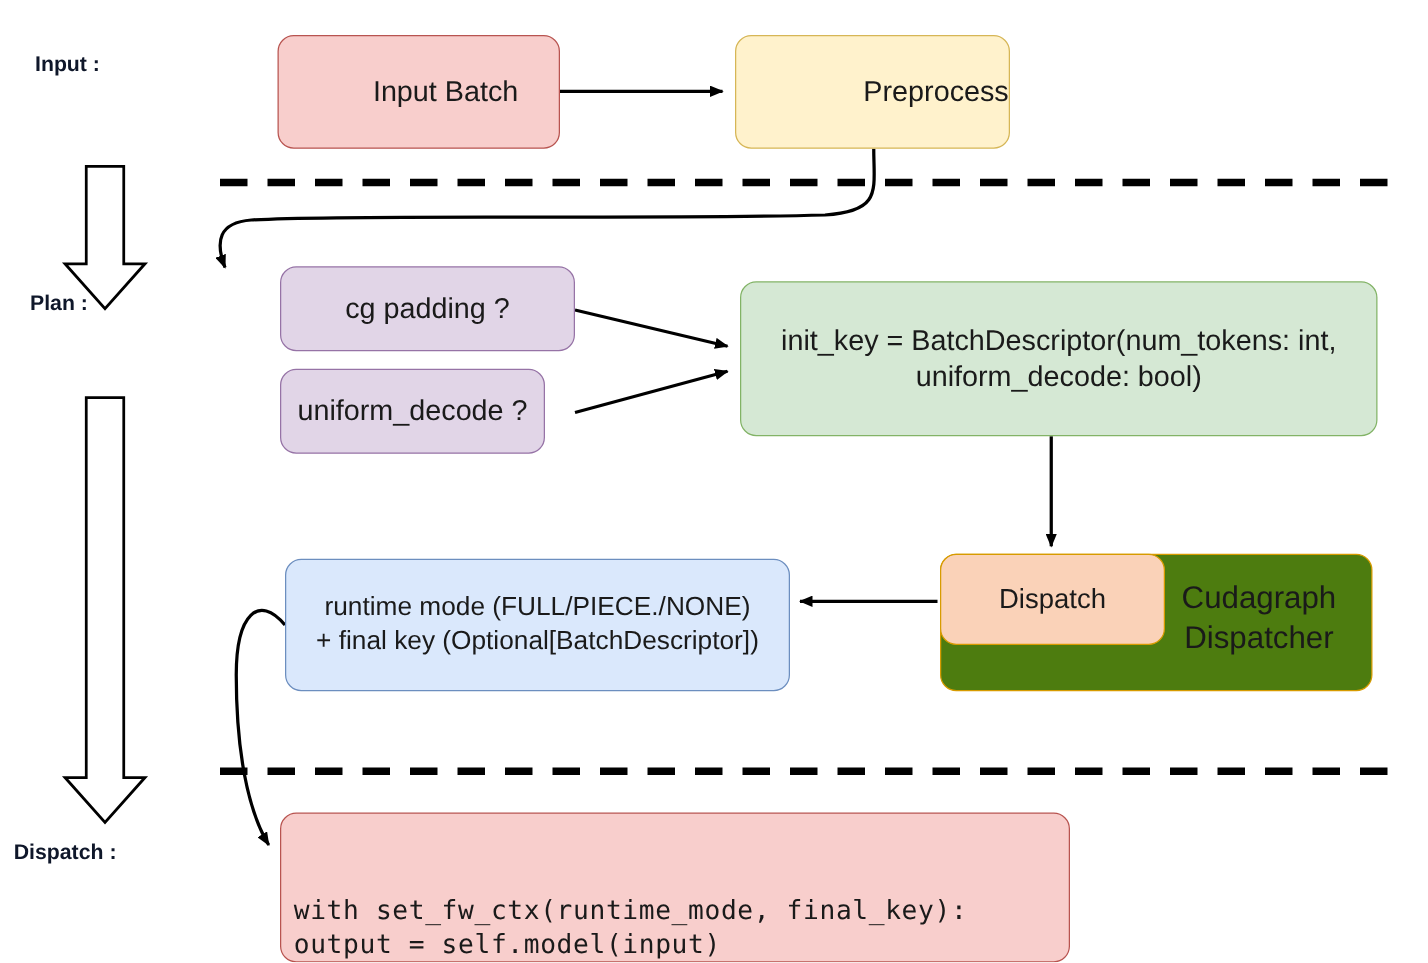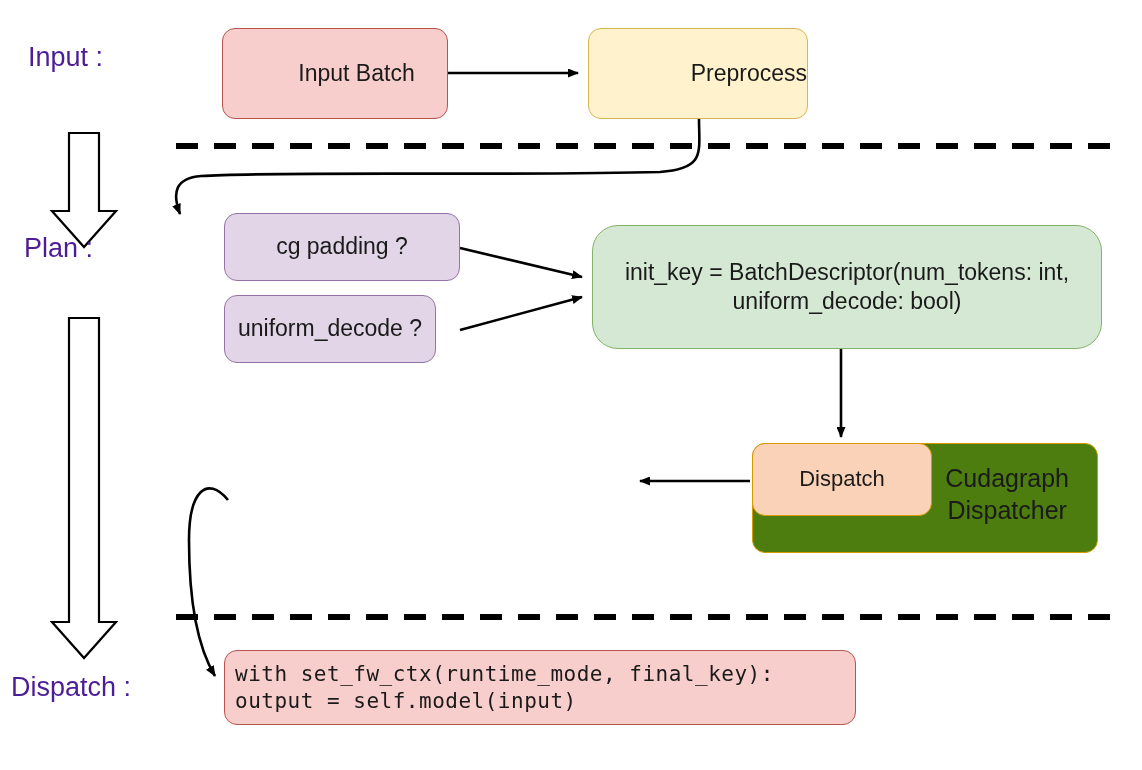--- a/index.html
+++ b/index.html
@@ -20,23 +20,23 @@
   #edges {
     position: absolute;
     left: 0;
     top: 0;
     width: 1142px;
     height: 770px;
     pointer-events: none;
   }
   .stage-label {
     position: absolute;
-    font-weight: normal;
-    color: #4c1d95;
-    font-size: 27px;
+    font-weight: bold;
+    color: #0f172a;
+    font-size: 17px;
     letter-spacing: 0px;
     white-space: nowrap;
   }
   .node {
     position: absolute;
     box-sizing: border-box;
     border-radius: 13px;
     border: 1.6px solid #000;
     display: flex;
     align-items: center;
@@ -69,21 +69,20 @@
   }
   .n-uniform-decode {
     left: 224px; top: 295px; width: 212px; height: 68px;
     background: #e1d5e7; border-color: #9673a6;
     font-size: 23px;
   }
   .n-batch-descriptor {
     left: 592px; top: 225px; width: 510px; height: 124px;
     background: #d5e8d4; border-color: #82b366;
     font-size: 23px;
-    border-radius: 26px;
   }
   .n-runtime-mode {
     left: 228px; top: 447px; width: 404px; height: 106px;
     background: #dae8fc; border-color: #6c8ebf;
     font-size: 21px;
   }
   .n-cudagraph-dispatcher {
     left: 752px; top: 443px; width: 346px; height: 110px;
     background: #4d7c0f; border-color: #d79b00;
     font-size: 25px;
@@ -92,28 +91,29 @@
     padding: 18px 28px 0 0;
   }
   .n-cudagraph-dispatcher .node-text { width: auto; }
   .n-dispatch {
     left: 752px; top: 443px; width: 180px; height: 73px;
     background: #fad2b8; border-color: #d79b00;
     font-size: 22px;
     justify-content: center;
   }
   .n-code {
-    left: 224px; top: 650px; width: 632px; height: 75px;
+    left: 224px; top: 650px; width: 632px; height: 120px;
     background: #f8cecc; border-color: #b85450;
     font-family: "DejaVu Sans Mono", "Liberation Mono", monospace;
     font-size: 21px;
     justify-content: flex-start;
     padding-left: 10px;
     text-align: left;
     letter-spacing: 0.5px;
+    align-items: flex-end;
   }
   .n-code .node-text { text-align: left; }
 </style>
 </head>
 <body>
 
 <div id="canvas">
 
   <svg id="edges" viewBox="0 0 1142 770" width="1142" height="770" xmlns="http://www.w3.org/2000/svg">
     <defs>
@@ -162,20 +162,24 @@
 
   <div class="node n-uniform-decode">
     <span class="node-text">uniform_decode ?</span>
   </div>
 
   <div class="node n-batch-descriptor">
     <span class="node-text">init_key = BatchDescriptor(num_tokens: int,
 uniform_decode: bool)</span>
   </div>
 
+  <div class="node n-runtime-mode">
+    <span class="node-text">runtime mode (FULL/PIECE./NONE)
++ final key (Optional[BatchDescriptor])</span>
+  </div>
 
   <div class="node n-cudagraph-dispatcher">
     <span class="node-text">Cudagraph
 Dispatcher</span>
   </div>
 
   <div class="node n-dispatch">
     <span class="node-text">Dispatch</span>
   </div>
 

